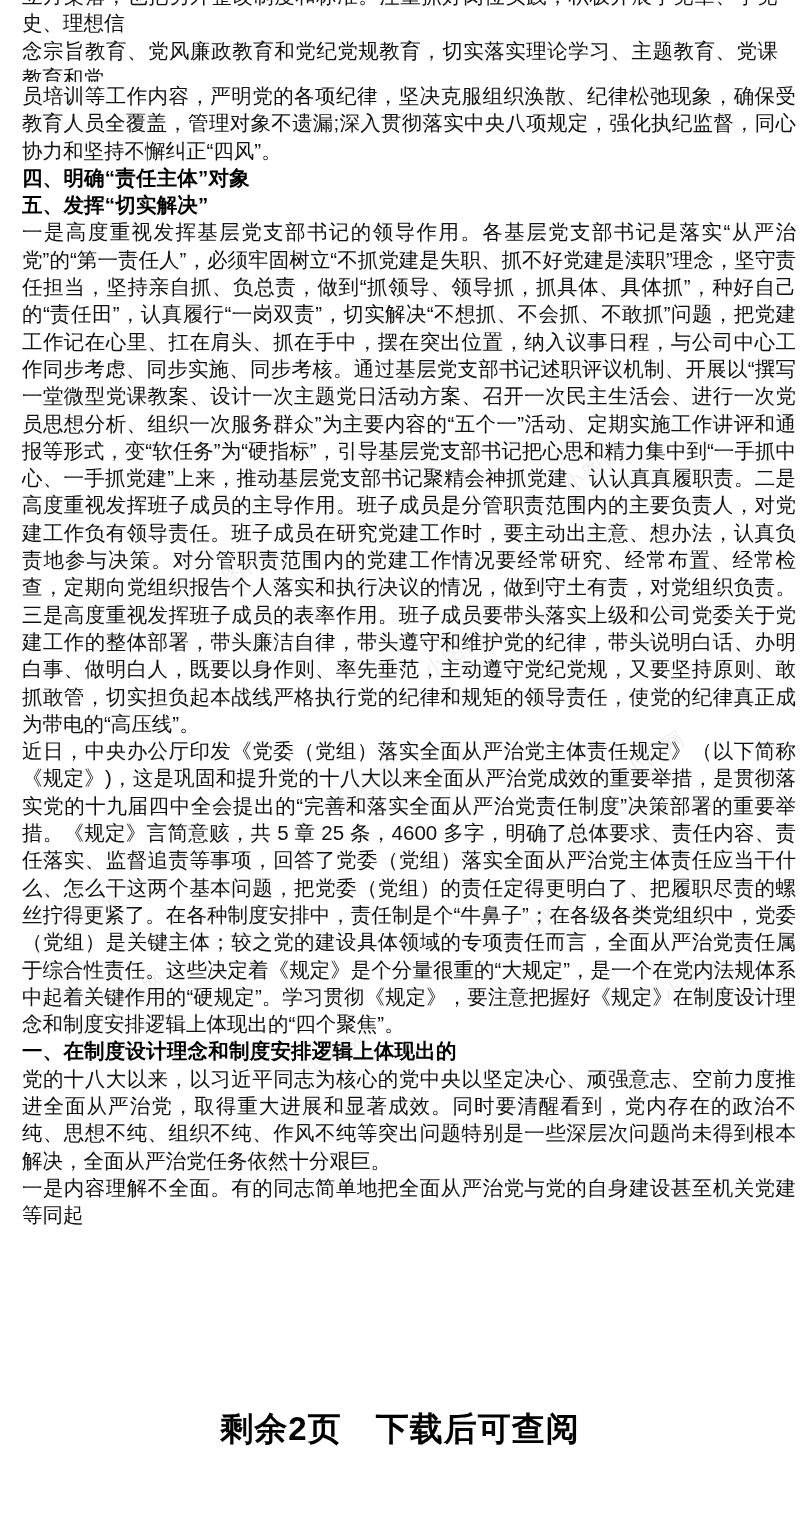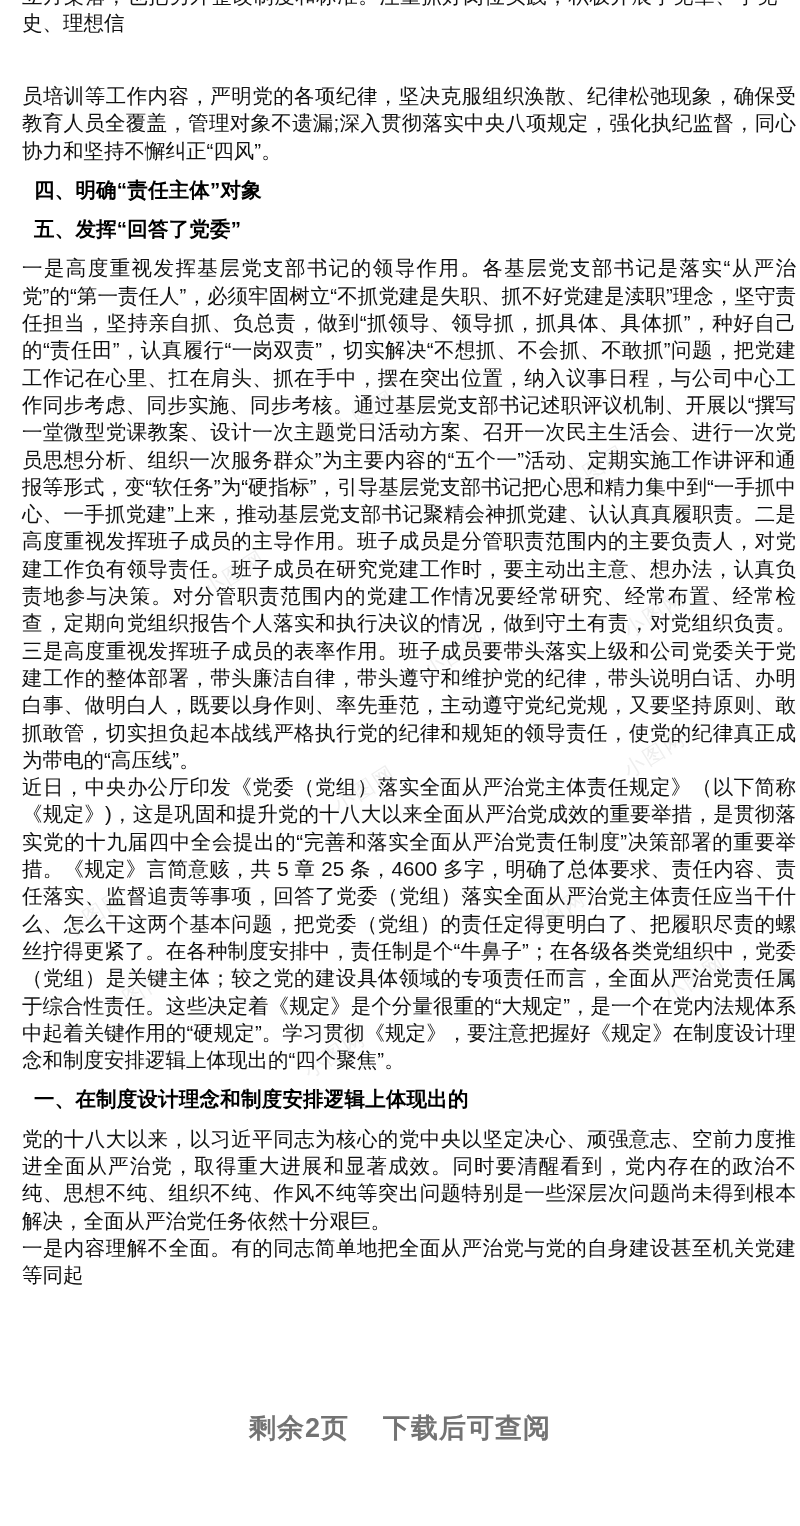--- a/index.html
+++ b/index.html
@@ -61,21 +61,21 @@
     letter-spacing: 0px;
     color: #111;
     font-weight: 400;
     word-break: break-all;
   }
   p.para.clipped {
     text-align: justify;
   }
 
   h2.heading {
-    margin: 12px;
+    margin: 0;
     font-size: 20.5px;
     line-height: 27.3px;
     font-weight: bold;
     color: #000;
     text-align: left;
     letter-spacing: 0.2px;
   }
 
   
   .watermark-layer {
@@ -103,49 +103,50 @@
     bottom: 0;
     width: 800px;
     height: 196px;
     background: #ffffff;
     display: flex;
     align-items: center;
     justify-content: center;
     z-index: 20;
   }
   .teaser-text {
-    font-size: 27px;
+    font-size: 33px;
     font-weight: bold;
-    color: #737373;
+    color: #000000;
     letter-spacing: 1px;
     line-height: 1;
     white-space: pre;
     font-family: "Liberation Sans", "DejaVu Sans", sans-serif;
   }
   .teaser-gap { display: inline-block; width: 34px; }
 </style>
 </head>
 <body>
 
 <div class="doc-viewer">
 
   <div class="page-tail">
     <div class="tail-inner">
       <p class="para clipped">立方案落，也把另外整改制度和标准。注重抓好岗位实践，积极开展学党章、学党史、理想信</p>
+      <p class="para">念宗旨教育、党风廉政教育和党纪党规教育，切实落实理论学习、主题教育、党课教育和党</p>
     </div>
   </div>
 
   <div class="page-body">
 
     <p class="para">员培训等工作内容，严明党的各项纪律，坚决克服组织涣散、纪律松弛现象，确保受教育人员全覆盖，管理对象不遗漏;深入贯彻落实中央八项规定，强化执纪监督，同心协力和坚持不懈纠正“四风”。</p>
 
     <h2 class="heading">四、明确“责任主体”对象</h2>
 
 
-    <h2 class="heading">五、发挥“回答了党委”</h2>
+    <h2 class="heading">五、发挥“切实解决”</h2>
 
     <p class="para">一是高度重视发挥基层党支部书记的领导作用。各基层党支部书记是落实“从严治党”的“第一责任人”，必须牢固树立“不抓党建是失职、抓不好党建是渎职”理念，坚守责任担当，坚持亲自抓、负总责，做到“抓领导、领导抓，抓具体、具体抓”，种好自己的“责任田”，认真履行“一岗双责”，切实解决“不想抓、不会抓、不敢抓”问题，把党建工作记在心里、扛在肩头、抓在手中，摆在突出位置，纳入议事日程，与公司中心工作同步考虑、同步实施、同步考核。通过基层党支部书记述职评议机制、开展以“撰写一堂微型党课教案、设计一次主题党日活动方案、召开一次民主生活会、进行一次党员思想分析、组织一次服务群众”为主要内容的“五个一”活动、定期实施工作讲评和通报等形式，变“软任务”为“硬指标”，引导基层党支部书记把心思和精力集中到“一手抓中心、一手抓党建”上来，推动基层党支部书记聚精会神抓党建、认认真真履职责。二是高度重视发挥班子成员的主导作用。班子成员是分管职责范围内的主要负责人，对党建工作负有领导责任。班子成员在研究党建工作时，要主动出主意、想办法，认真负责地参与决策。对分管职责范围内的党建工作情况要经常研究、经常布置、经常检查，定期向党组织报告个人落实和执行决议的情况，做到守土有责，对党组织负责。三是高度重视发挥班子成员的表率作用。班子成员要带头落实上级和公司党委关于党建工作的整体部署，带头廉洁自律，带头遵守和维护党的纪律，带头说明白话、办明白事、做明白人，既要以身作则、率先垂范，主动遵守党纪党规，又要坚持原则、敢抓敢管，切实担负起本战线严格执行党的纪律和规矩的领导责任，使党的纪律真正成为带电的“高压线”。</p>
 
     <p class="para">近日，中央办公厅印发《党委（党组）落实全面从严治党主体责任规定》（以下简称《规定》)，这是巩固和提升党的十八大以来全面从严治党成效的重要举措，是贯彻落实党的十九届四中全会提出的“完善和落实全面从严治党责任制度”决策部署的重要举措。《规定》言简意赅，共 5 章 25 条，4600 多字，明确了总体要求、责任内容、责任落实、监督追责等事项，回答了党委（党组）落实全面从严治党主体责任应当干什么、怎么干这两个基本问题，把党委（党组）的责任定得更明白了、把履职尽责的螺丝拧得更紧了。在各种制度安排中，责任制是个“牛鼻子”；在各级各类党组织中，党委（党组）是关键主体；较之党的建设具体领域的专项责任而言，全面从严治党责任属于综合性责任。这些决定着《规定》是个分量很重的“大规定”，是一个在党内法规体系中起着关键作用的“硬规定”。学习贯彻《规定》，要注意把握好《规定》在制度设计理念和制度安排逻辑上体现出的“四个聚焦”。</p>
 
     <h2 class="heading">一、在制度设计理念和制度安排逻辑上体现出的</h2>
 
     <p class="para">党的十八大以来，以习近平同志为核心的党中央以坚定决心、顽强意志、空前力度推进全面从严治党，取得重大进展和显著成效。同时要清醒看到，党内存在的政治不纯、思想不纯、组织不纯、作风不纯等突出问题特别是一些深层次问题尚未得到根本解决，全面从严治党任务依然十分艰巨。</p>
 
 

